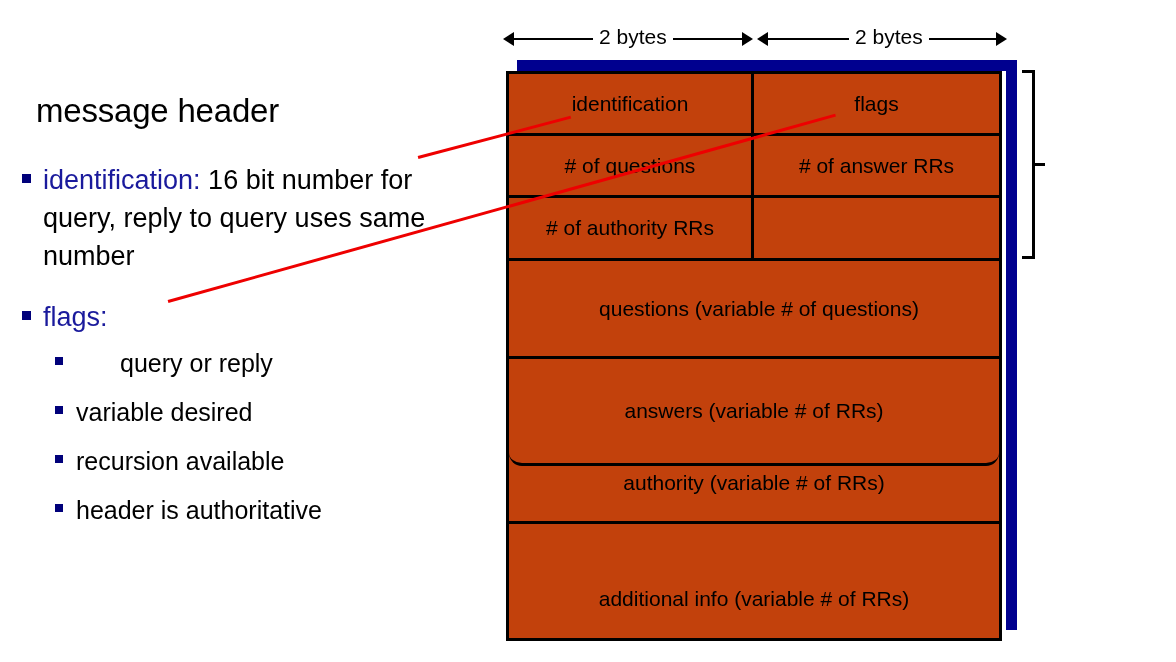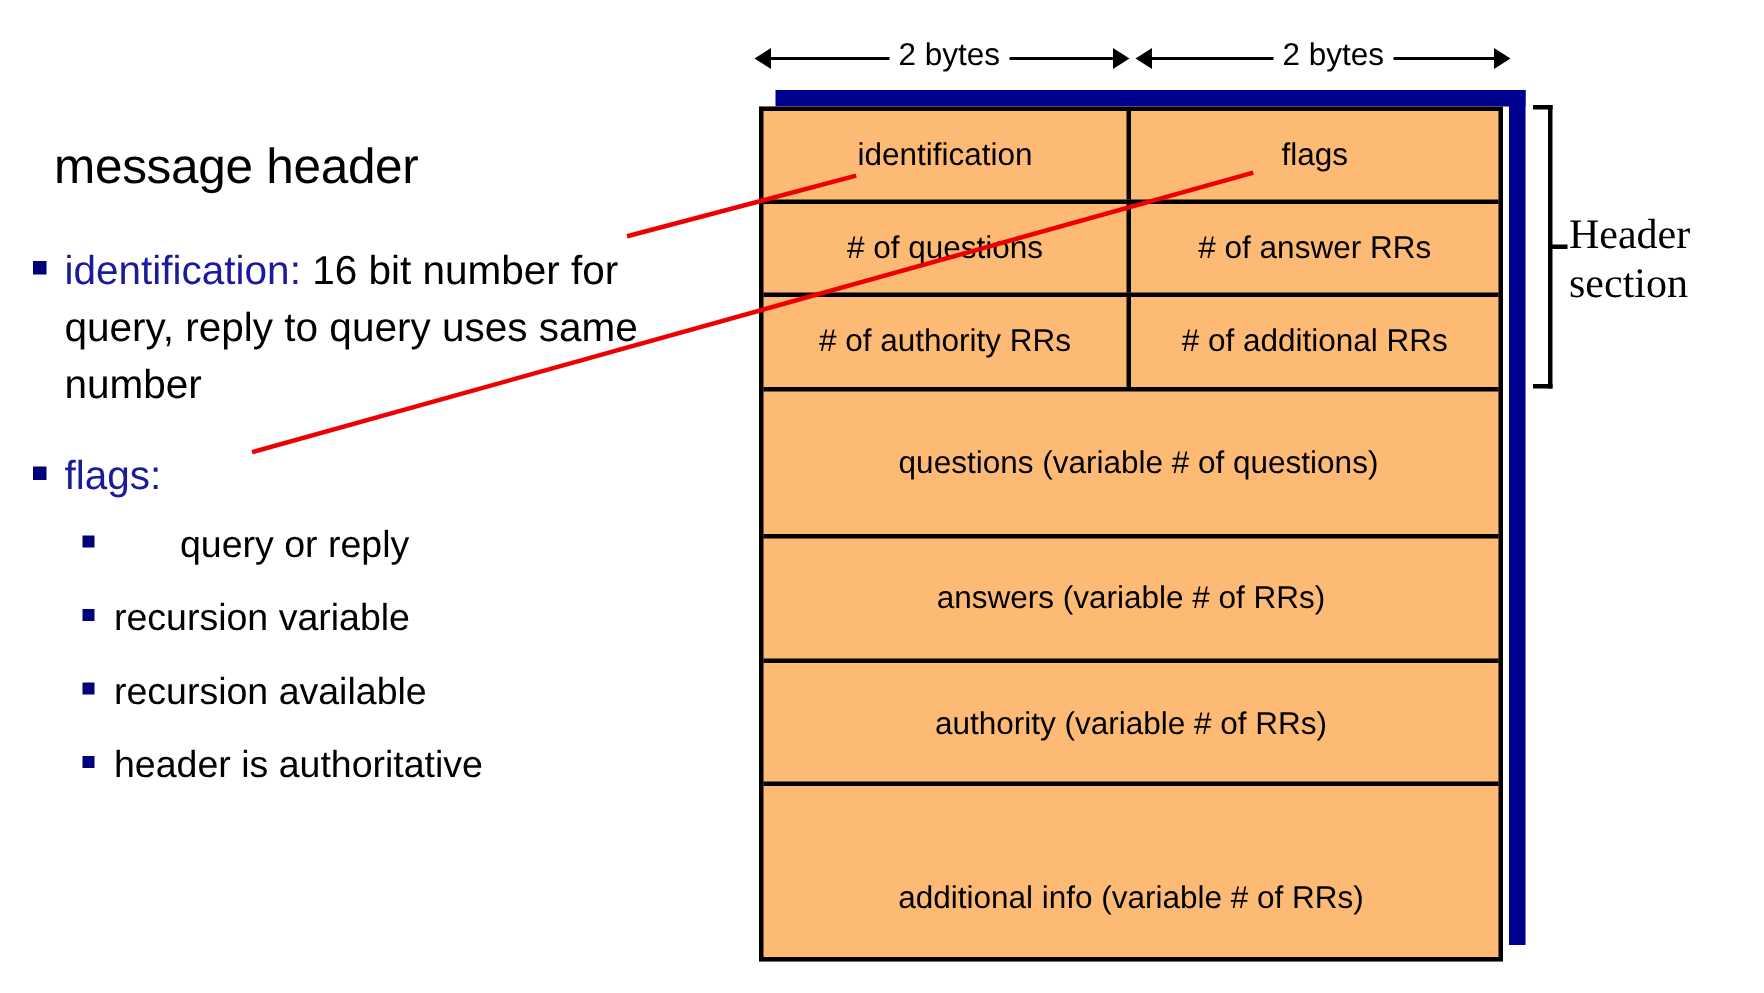--- a/index.html
+++ b/index.html
@@ -50,21 +50,21 @@
   .head.l{border-right:11px solid #000;}
   .head.r{border-left:11px solid #000;}
 
   
   #shadow-top{position:absolute;left:517px;top:60px;width:500px;height:11px;background:#00008f;}
   #shadow-right{position:absolute;left:1006px;top:60px;width:11px;height:570px;background:#00008f;}
 
   
   #packet{
     position:absolute;left:506px;top:71px;width:496px;height:570px;
-    border:3px solid #000;box-sizing:border-box;background:#fdba74;
+    border:3px solid #000;box-sizing:border-box;background:#c2410c;
   }
   .prow{
     position:absolute;left:0;width:100%;box-sizing:border-box;
     display:flex;
   }
   .prow.split>.cell{width:50%;}
   .prow>.cell{
     display:flex;align-items:center;justify-content:center;
     font-size:21px;color:#000;height:100%;box-sizing:border-box;
     white-space:nowrap;
@@ -101,21 +101,21 @@
     <span class="sq"></span>
     <span class="b-text blue-all">flags:</span>
   </div>
 
   <div class="bullet-row sub" id="b-query-reply">
     <span class="sq sub"></span>
     <span class="b-text">query or reply</span>
   </div>
   <div class="bullet-row sub" id="b-recursion-desired">
     <span class="sq sub"></span>
-    <span class="b-text">recursion variable</span>
+    <span class="b-text">variable desired</span>
   </div>
   <div class="bullet-row sub" id="b-recursion-available">
     <span class="sq sub"></span>
     <span class="b-text">recursion available</span>
   </div>
   <div class="bullet-row sub" id="b-reply-authoritative">
     <span class="sq sub"></span>
     <span class="b-text">header is authoritative</span>
   </div>
 
@@ -142,43 +142,38 @@
     <div class="prow split ubord" style="top:0;height:62px;">
       <div class="cell">identification</div>
       <div class="cell">flags</div>
     </div>
     <div class="prow split ubord" style="top:62px;height:62px;">
       <div class="cell"># of questions</div>
       <div class="cell"># of answer RRs</div>
     </div>
     <div class="prow split ubord" style="top:124px;height:63px;">
       <div class="cell"># of authority RRs</div>
-      <div class="cell"># of additional RRs</div>
     </div>
     <div class="prow ubord" style="top:187px;height:98px;">
       <div class="cell" style="width:100%;padding-left:10px;">questions (variable # of questions)</div>
     </div>
-    <div class="prow ubord" style="top:285px;height:83px;">
+    <div class="prow ubord" style="top:285px;height:107px;border-radius:13px;">
       <div class="cell" style="width:100%;">answers (variable # of RRs)</div>
     </div>
     <div class="prow ubord" style="top:370px;height:80px;">
       <div class="cell" style="width:100%;">authority (variable # of RRs)</div>
     </div>
     <div class="prow" style="top:466px;height:118px;">
       <div class="cell" style="width:100%;">additional info (variable # of RRs)</div>
     </div>
   </div>
 
   <div class="redline" id="red-identification" style="left:418px;top:156px;width:158px;transform:rotate(-14.8deg);"></div>
   <div class="redline" id="red-flags" style="left:168px;top:300px;width:693px;transform:rotate(-15.6deg);"></div>
 
   <div id="brk">
     <span class="v"></span>
     <span class="t top"></span>
     <span class="t bot"></span>
     <span class="t mid"></span>
   </div>
-  <div id="hs-label">
-    <div>Header</div>
-    <div>section</div>
-  </div>
 
 </div>
 
 </body></html>

